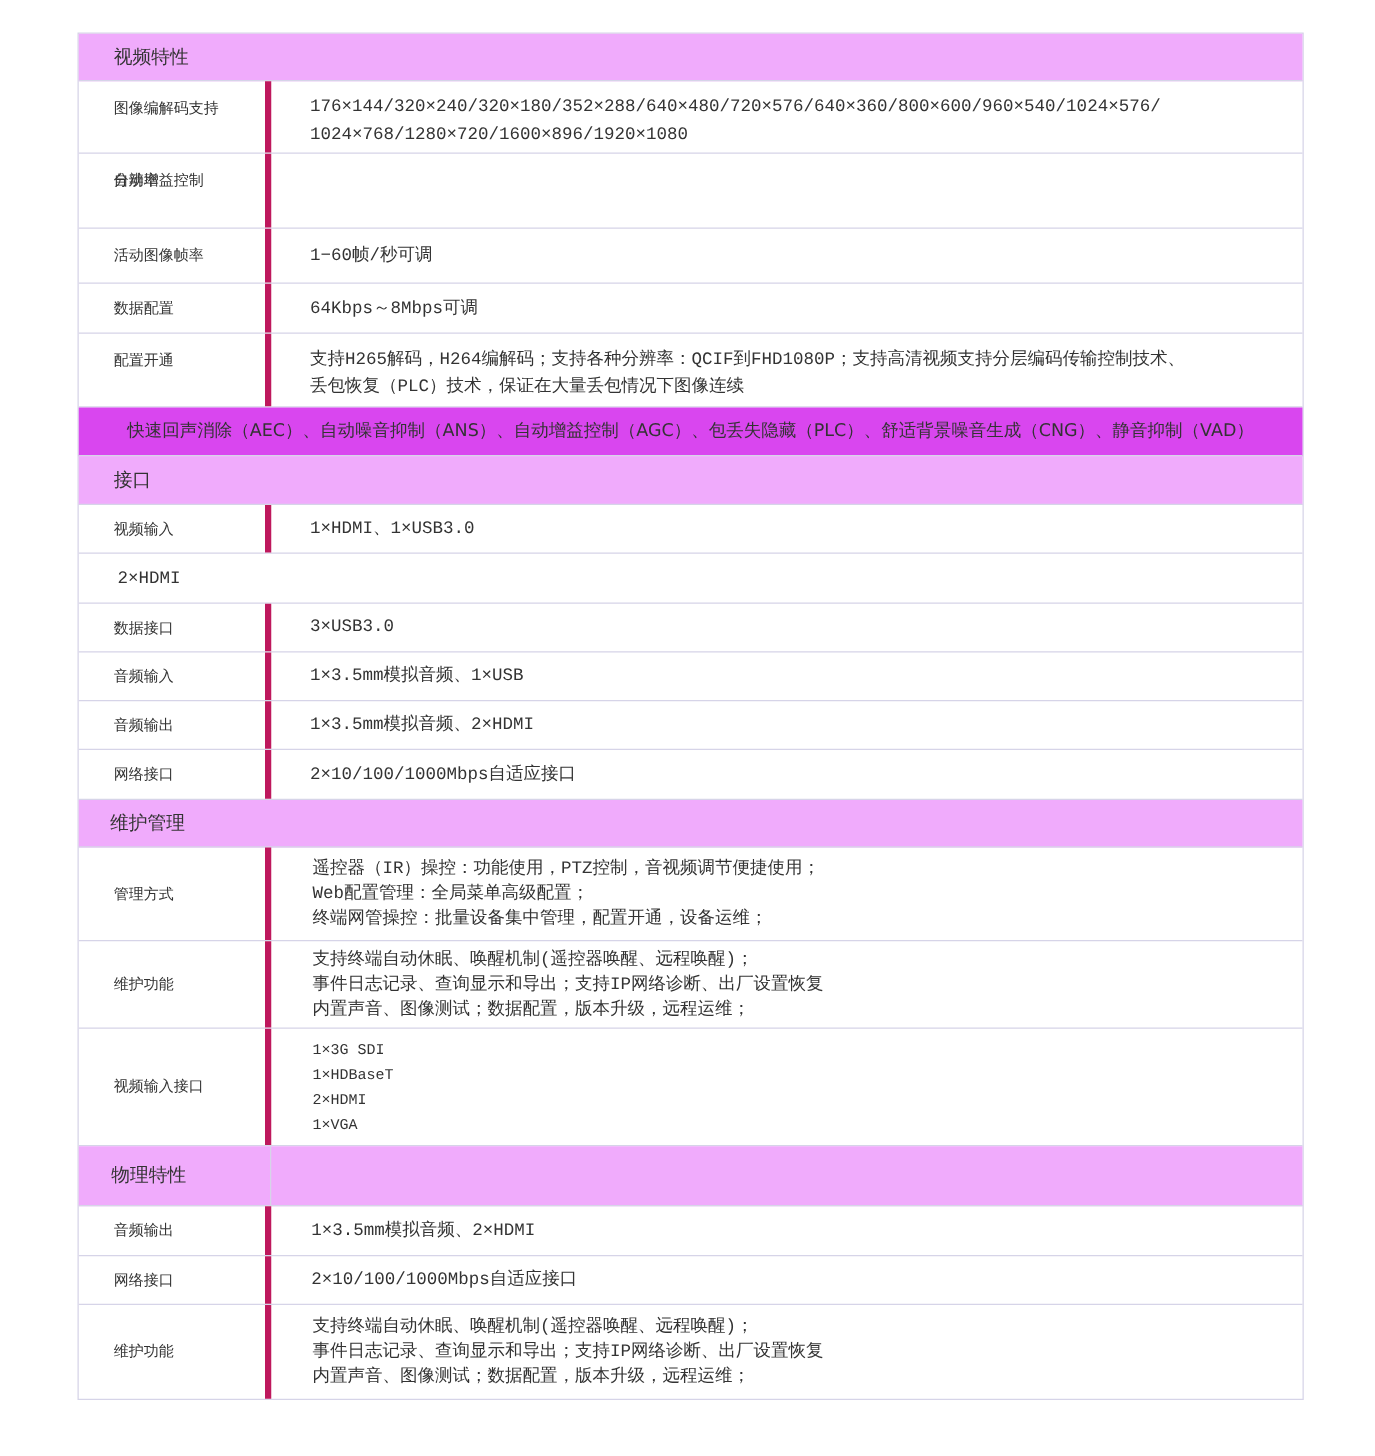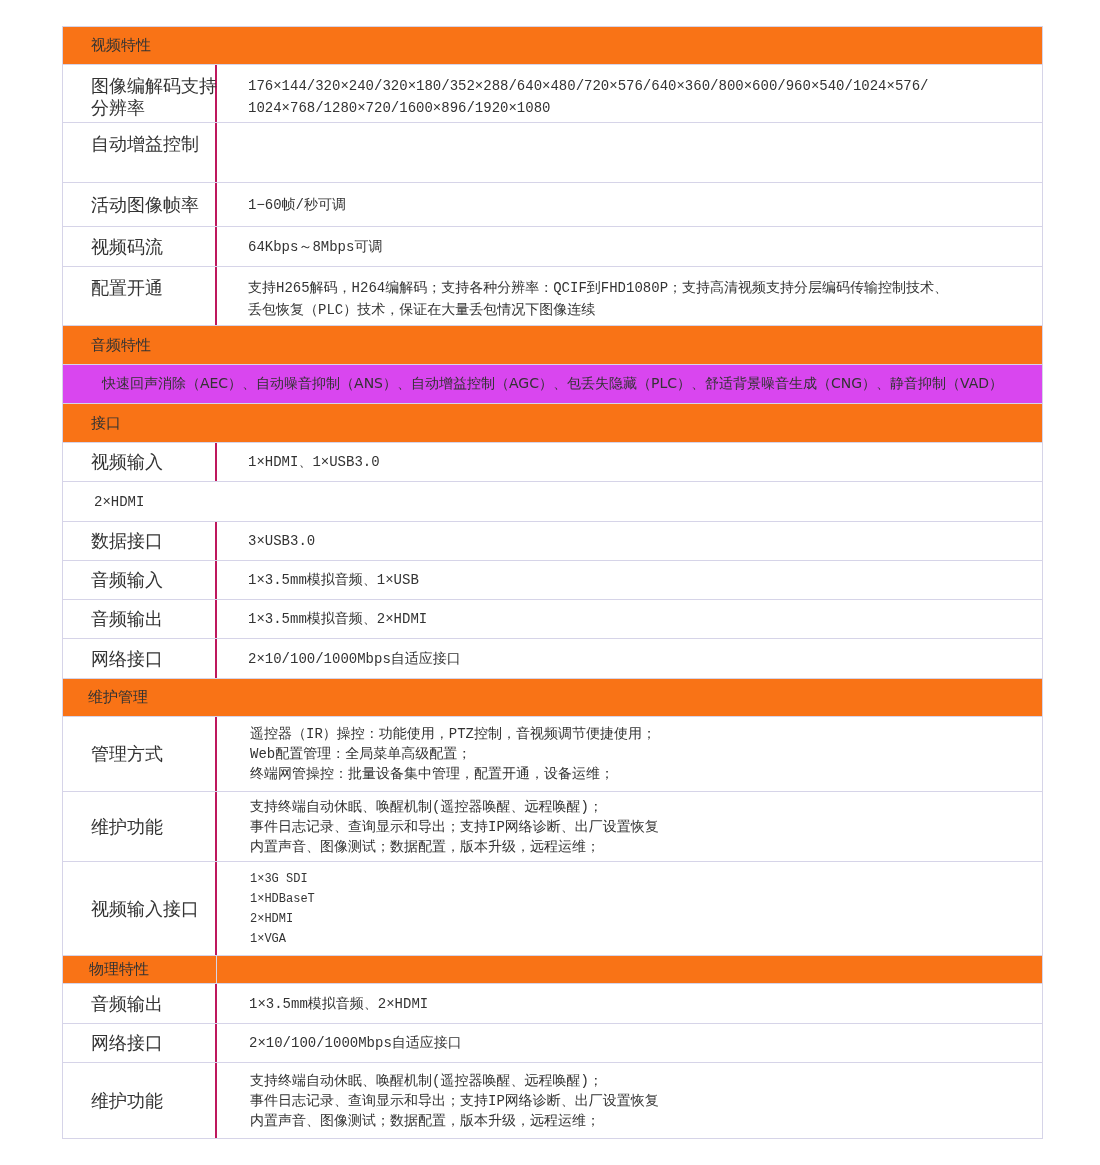--- a/index.html
+++ b/index.html
@@ -3,27 +3,27 @@
 <meta charset="utf-8">
 <style>
   html, body { margin: 0; padding: 0; background: #ffffff; }
   body { width: 1100px; height: 1165px; position: relative; font-family: "DejaVu Sans", "Liberation Sans", sans-serif; color: #333333; }
   .spec-table {
     position: absolute; left: 62px; top: 26px; width: 981px;
     border: 1px solid #d6d4e8; border-collapse: collapse; box-sizing: border-box;
   }
   .row { display: flex; border-bottom: 1px solid #d6d4e8; box-sizing: border-box; }
   .row:last-child { border-bottom: none; }
-  .section-header { background: #f97316; align-items: center; }
+  .section-header { background: #f0abfc; align-items: center; }
   .section-header .hdr-label { padding-left: 28px; font-size: 15px; color: #333; }
   .section-header.split .hdr-label { width: 154px; padding-left: 26px; box-sizing: border-box; flex: 0 0 154px; border-right: 1px solid #d6d4e8; height: 100%; display:flex; align-items:center; }
   .section-header.split .hdr-fill { flex: 1; height: 100%; }
   .cell-label {
-    flex: 0 0 154px; width: 154px; box-sizing: border-box; border-right: 2px solid #be185d;
-    padding-left: 28px; font-size: 18px; display: flex; align-items: center;
+    flex: 0 0 154px; width: 154px; box-sizing: border-box; border-right: 5px solid #be185d;
+    padding-left: 28px; font-size: 12px; display: flex; align-items: center; gap: 36px;
   }
   .cell-label.top { align-items: flex-start; padding-top: 10px; line-height: 22px; }
   .cell-value {
     flex: 1; padding-left: 31px; font-size: 14px; display: flex; flex-direction: column; justify-content: center; line-height: 22px; font-family: Liberation Mono, monospace;
   }
   .cell-value.top { justify-content: flex-start; padding-top: 10px; }
   .cell-value.tight { line-height: 20px; }
   .full-row { justify-content: center; align-items: center; font-size: 14px; background:#d946ef; }
   .line { white-space: nowrap; }
 </style>
@@ -48,36 +48,33 @@
   <div class="row" style="height:60px">
     <div class="cell-label top">自动增益控制</div>
   </div>
   <div class="row" style="height:44px">
     <div class="cell-label">活动图像帧率</div>
     <div class="cell-value">
       <span class="line">1−60帧/秒可调</span>
     </div>
   </div>
   <div class="row" style="height:40px">
-    <div class="cell-label">视频码流</div>
+    <div class="cell-label">数据配置</div>
     <div class="cell-value">
       <span class="line">64Kbps～8Mbps可调</span>
     </div>
   </div>
   <div class="row" style="height:59px">
     <div class="cell-label top">配置开通</div>
     <div class="cell-value top">
       <span class="line">支持H265解码，H264编解码；支持各种分辨率：QCIF到FHD1080P；支持高清视频支持分层编码传输控制技术、</span>
       <span class="line">丢包恢复（PLC）技术，保证在大量丢包情况下图像连续</span>
     </div>
   </div>
 
-  <div class="row section-header" style="height:39px">
-    <span class="hdr-label">音频特性</span>
-  </div>
   <div class="row full-row" style="height:39px">
     <span class="line">快速回声消除（AEC）、自动噪音抑制（ANS）、自动增益控制（AGC）、包丢失隐藏（PLC）、舒适背景噪音生成（CNG）、静音抑制（VAD）</span>
   </div>
 
   <div class="row section-header" style="height:39px">
     <span class="hdr-label">接口</span>
   </div>
   <div class="row" style="height:39px">
     <div class="cell-label">视频输入</div>
     <div class="cell-value">1×HDMI、1×USB3.0</div>
@@ -124,21 +121,21 @@
   <div class="row" style="height:94px">
     <div class="cell-label">视频输入接口</div>
     <div class="cell-value tight" style="padding-left:33px;font-size:12px">
       <span class="line">1×3G SDI</span>
       <span class="line">1×HDBaseT</span>
       <span class="line">2×HDMI</span>
       <span class="line">1×VGA</span>
     </div>
   </div>
 
-  <div class="row section-header split" style="height:28px">
+  <div class="row section-header split" style="height:48px">
     <span class="hdr-label">物理特性</span>
     <span class="hdr-fill"></span>
   </div>
   <div class="row" style="height:40px">
     <div class="cell-label">音频输出</div>
     <div class="cell-value" style="padding-left:32px">1×3.5mm模拟音频、2×HDMI</div>
   </div>
   <div class="row" style="height:39px">
     <div class="cell-label">网络接口</div>
     <div class="cell-value" style="padding-left:32px">2×10/100/1000Mbps自适应接口</div>

